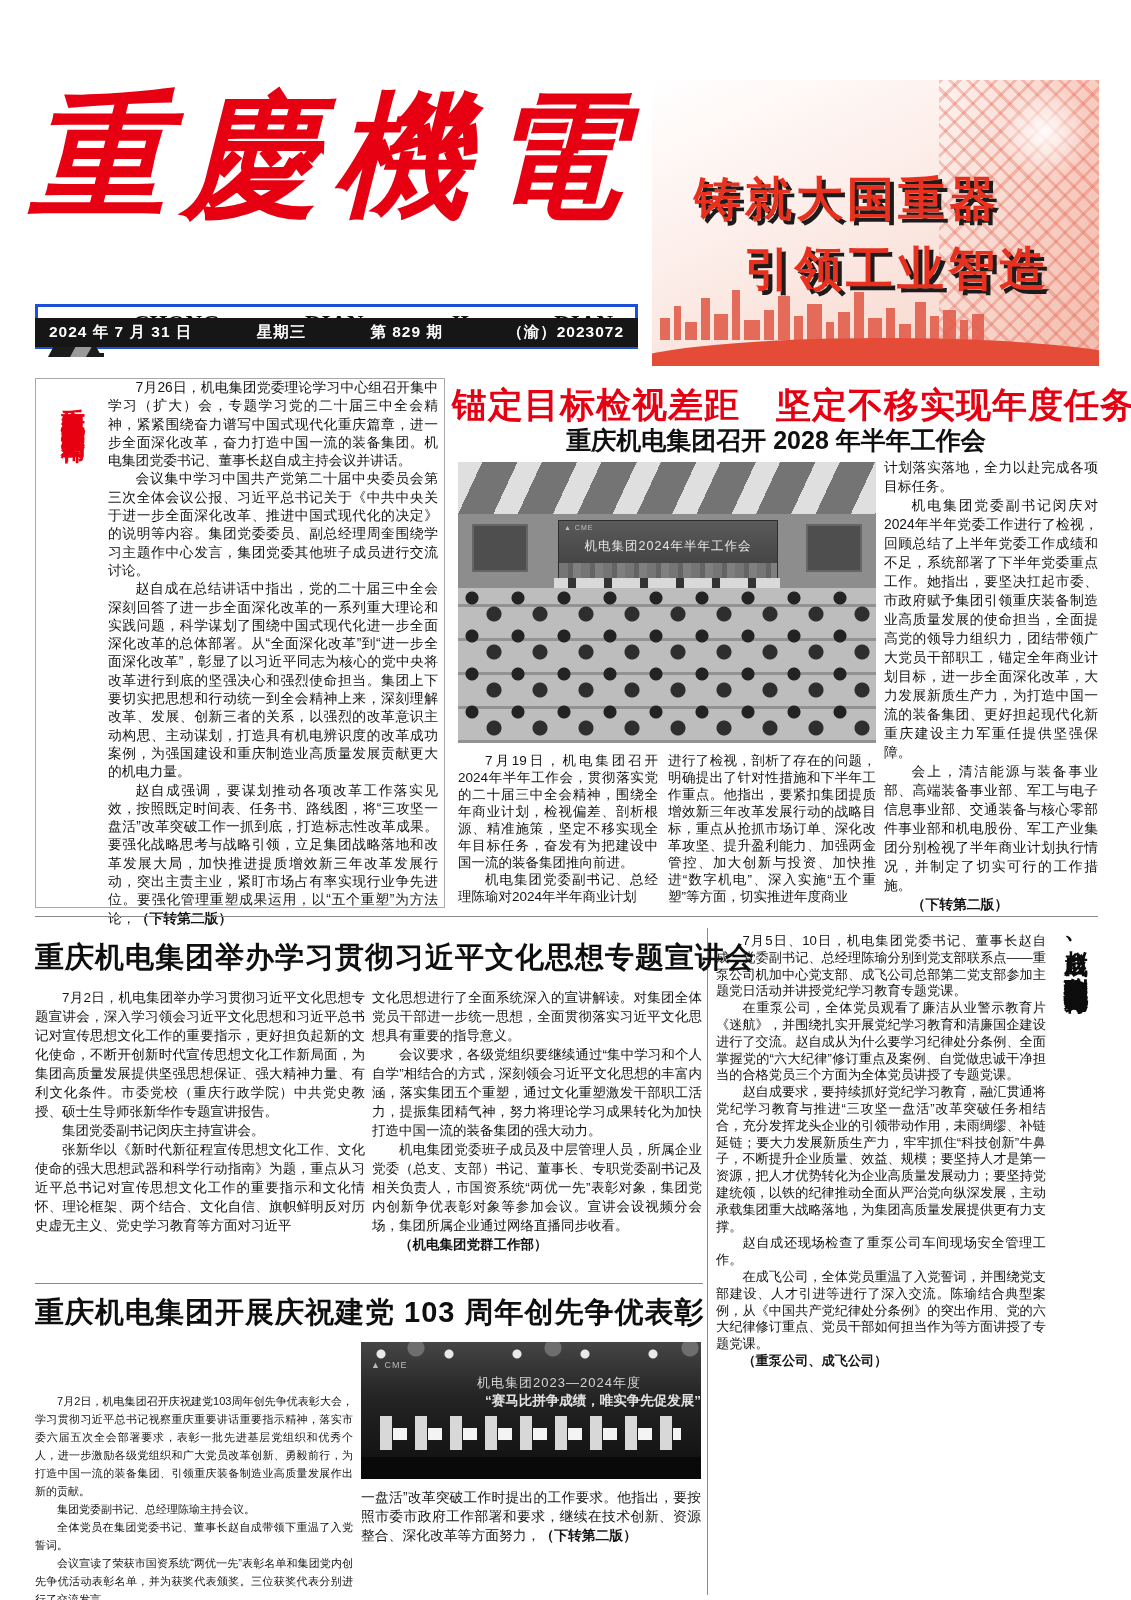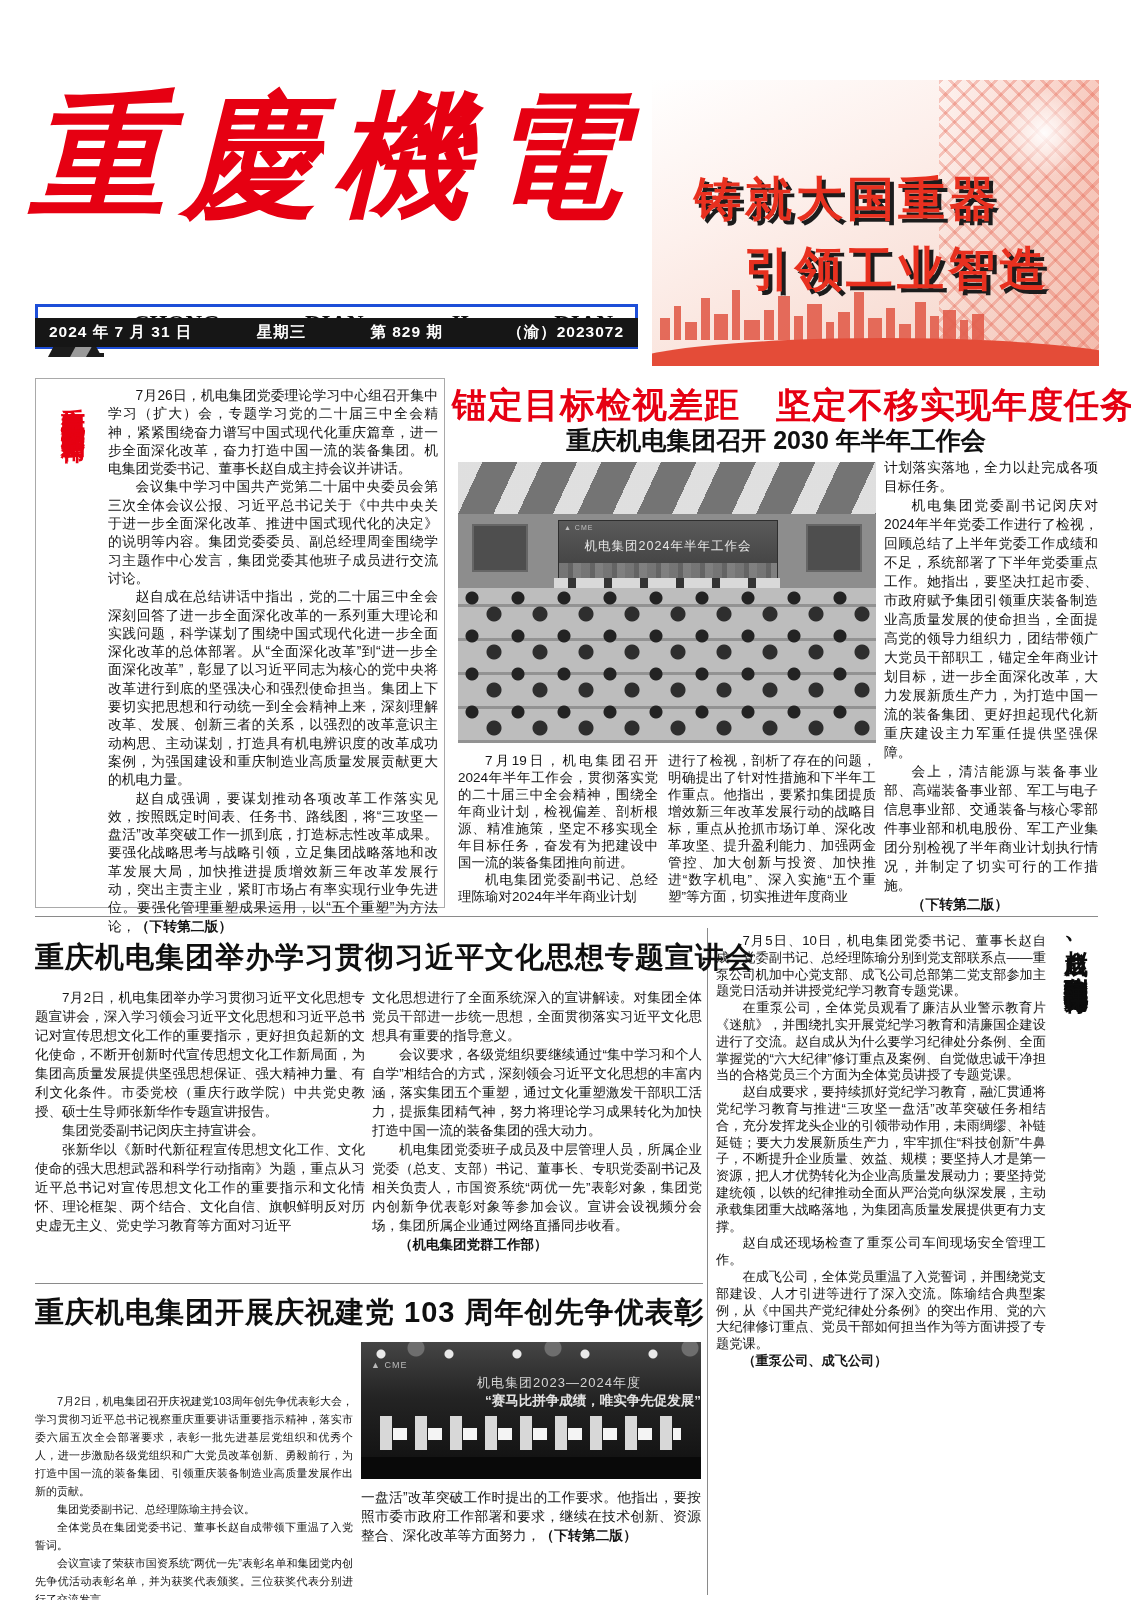--- a/index.html
+++ b/index.html
@@ -42,21 +42,21 @@
     font-size:15.5px;font-weight:bold;letter-spacing:1px;}
   
   .jt p{margin:0;text-indent:2em;text-align:justify;}
   .jt p.noind{text-indent:0;}
   .cont{font-weight:bold;}
   .byline{font-weight:bold;text-align:right;text-indent:0;}
   
   .left-box{left:35px;top:378px;width:410px;height:530px;border:1px solid #a9a9a9;box-sizing:border-box;}
   .left-vtitle{left:6px;top:10px;width:62px;height:508px;writing-mode:vertical-rl;
     font-size:24px;line-height:62px;font-weight:900;color:#e60012;letter-spacing:1.5px;}
-  .left-text{left:72px;top:8px;width:330px;height:512px;font-size:13.8px;line-height:18.3px;}
+  .left-text{left:72px;top:0;width:330px;height:512px;font-size:13.8px;line-height:18.3px;}
   
   .main-headline{left:452px;top:382px;width:648px;text-align:center;font-size:35px;
     font-weight:900;color:#e60012;letter-spacing:1px;white-space:nowrap;}
   .main-subhead{left:452px;top:424px;width:648px;text-align:center;font-size:25px;
     font-weight:900;color:#101010;}
   .main-photo{left:458px;top:462px;width:418px;height:281px;overflow:hidden;background:#8d8d8d;}
   .ph-ceiling{left:0;top:0;width:100%;height:52px;background:#747474;
     background-image:repeating-linear-gradient(115deg,rgba(250,250,250,.8) 0 22px,rgba(116,116,116,0) 22px 54px);}
   .ph-sidescreen{top:62px;width:52px;height:44px;background:#4e4e4e;border:2px solid #666;}
   .ph-screen{left:100px;top:58px;width:218px;height:58px;background:linear-gradient(#5a5a5a,#3e3e3e);
@@ -179,21 +179,21 @@
     <div class="abs left-vtitle">重庆机电集团专题学习党的二十届三中全会精神</div>
     <div class="abs left-text jt">
       <p>7月26日，机电集团党委理论学习中心组召开集中学习（扩大）会，专题学习党的二十届三中全会精神，紧紧围绕奋力谱写中国式现代化重庆篇章，进一步全面深化改革，奋力打造中国一流的装备集团。机电集团党委书记、董事长赵自成主持会议并讲话。</p>
       <p>会议集中学习中国共产党第二十届中央委员会第三次全体会议公报、习近平总书记关于《中共中央关于进一步全面深化改革、推进中国式现代化的决定》的说明等内容。集团党委委员、副总经理周奎围绕学习主题作中心发言，集团党委其他班子成员进行交流讨论。</p>
       <p>赵自成在总结讲话中指出，党的二十届三中全会深刻回答了进一步全面深化改革的一系列重大理论和实践问题，科学谋划了围绕中国式现代化进一步全面深化改革的总体部署。从“全面深化改革”到“进一步全面深化改革”，彰显了以习近平同志为核心的党中央将改革进行到底的坚强决心和强烈使命担当。集团上下要切实把思想和行动统一到全会精神上来，深刻理解改革、发展、创新三者的关系，以强烈的改革意识主动构思、主动谋划，打造具有机电辨识度的改革成功案例，为强国建设和重庆制造业高质量发展贡献更大的机电力量。</p>
       <p><span>赵自成强调，要谋划推动各项改革工作落实见效，按照既定时间表、任务书、路线图，将“三攻坚一盘活”改革突破工作一抓到底，打造标志性改革成果。要强化战略思考与战略引领，立足集团战略落地和改革发展大局，加快推进提质增效新三年改革发展行动，突出主责主业，紧盯市场占有率实现行业争先进位。要强化管理重塑成果运用，以“五个重塑”为方法论，</span><span class="cont">（下转第二版）</span></p>
     </div>
   </div>
 
   <div class="abs main-headline">锚定目标检视差距　坚定不移实现年度任务</div>
-  <div class="abs main-subhead">重庆机电集团召开 2030 年半年工作会</div>
+  <div class="abs main-subhead">重庆机电集团召开 2028 年半年工作会</div>
 
   <div class="abs main-photo">
     <div class="abs ph-ceiling"></div>
     <div class="abs ph-sidescreen" style="left:14px"></div>
     <div class="abs ph-sidescreen" style="right:14px"></div>
     <div class="abs ph-screen">
       <div class="ph-screen-logo">▲ CME</div>
       <div class="ph-screen-text">机电集团2024年半年工作会</div>
       <div class="ph-screen-sky"></div>
     </div>

